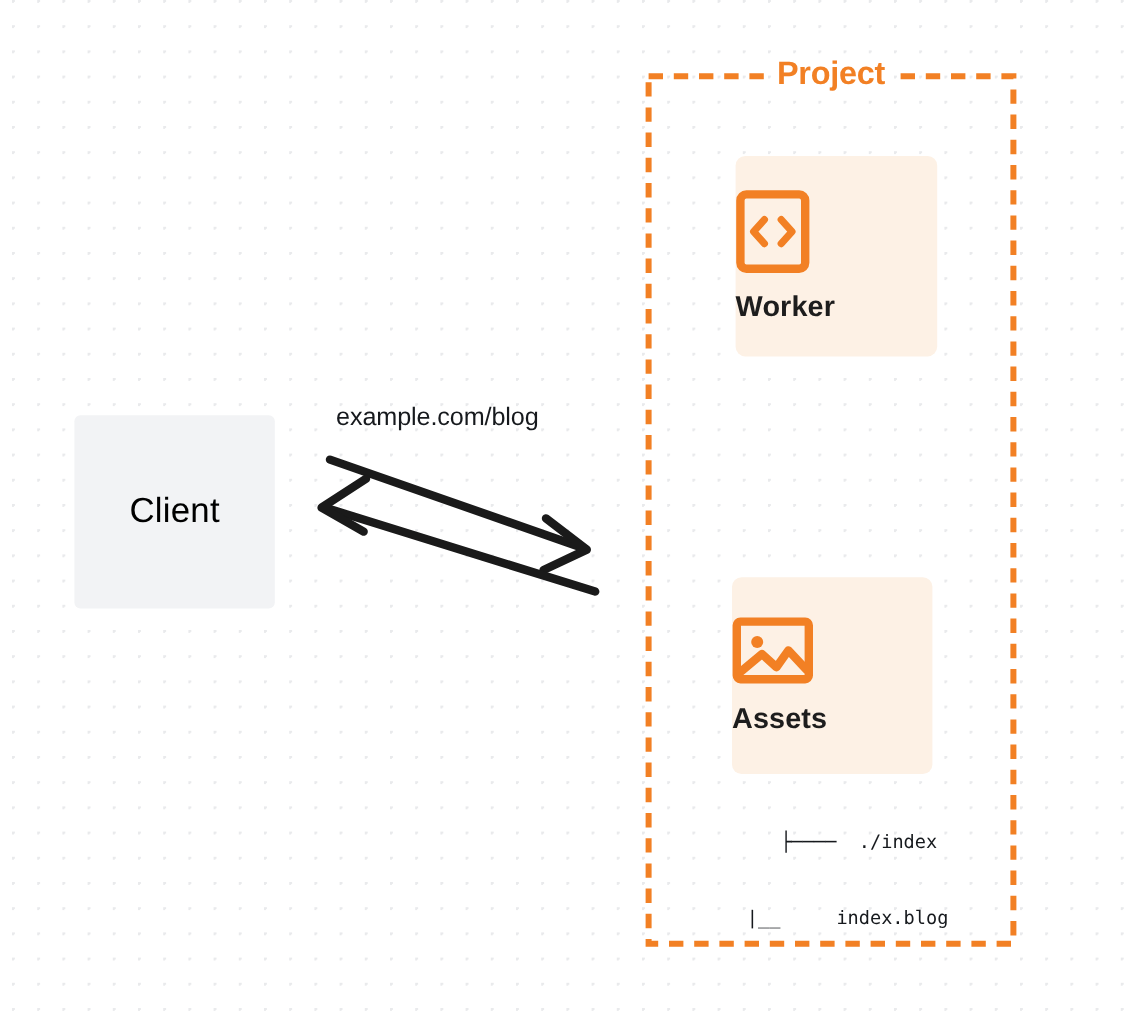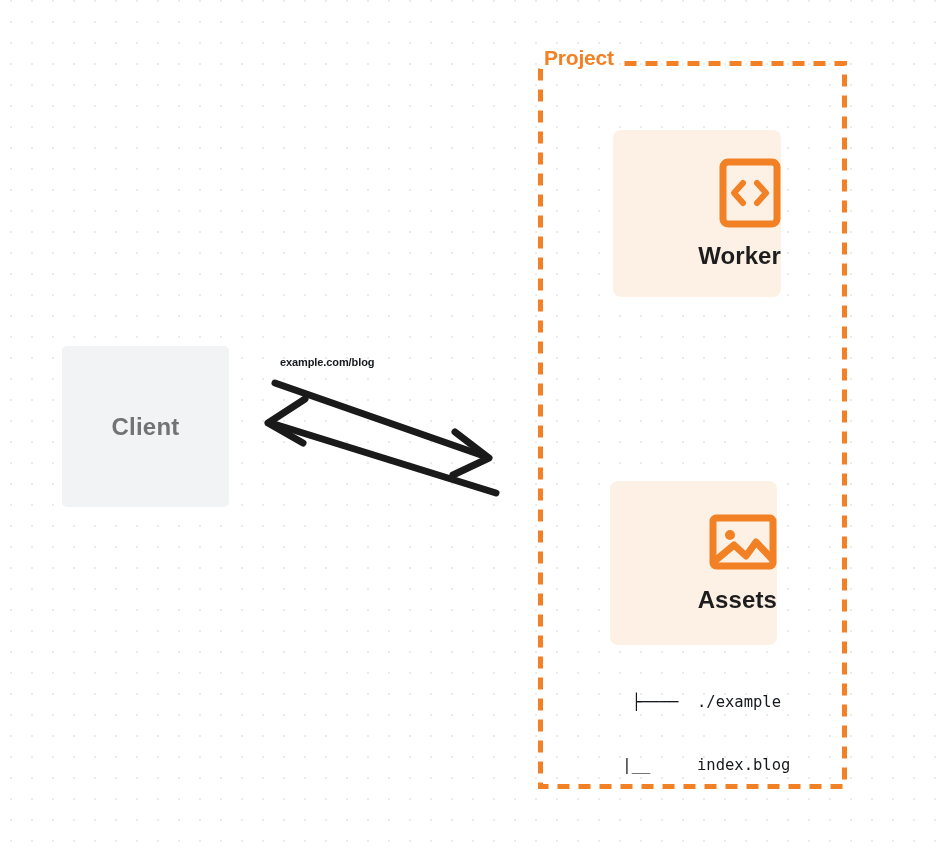--- a/index.html
+++ b/index.html
@@ -33,33 +33,33 @@
     top: 346px;
     width: 167px;
     height: 161px;
     background: #f2f3f5;
     border-radius: 5px;
     display: flex;
     align-items: center;
     justify-content: center;
   }
   .client-label {
-    font-size: 24px;
-    font-weight: bold;
-    color: #737373;
+    font-size: 29px;
+    font-weight: normal;
+    color: #000000;
     letter-spacing: 0.2px;
   }
 
   
   .edge-label {
     position: absolute;
     left: 280px;
-    top: 356px;
-    font-size: 11px;
-    font-weight: bold;
+    top: 336px;
+    font-size: 21px;
+    font-weight: normal;
     color: #16191d;
     letter-spacing: -0.1px;
     white-space: nowrap;
   }
 
   
   #arrows {
     position: absolute;
     left: 0;
     top: 0;
@@ -79,38 +79,39 @@
   .project-box svg {
     position: absolute;
     left: -4px;
     top: -4px;
   }
   .project-title {
     position: absolute;
     left: 0;
     right: 0;
     top: -17px;
-    font-size: 21px;
+    text-align: center;
+    font-size: 27px;
     font-weight: bold;
     color: #f28024;
     letter-spacing: -0.2px;
   }
   .project-title span {
     background: #ffffff;
     padding: 0 4px;
   }
 
   
   .card {
     position: absolute;
     background: #fdf1e5;
     border-radius: 8px;
     display: flex;
     flex-direction: column;
-    align-items: flex-end;
+    align-items: flex-start;
     justify-content: center;
   }
   .card-worker {
     left: 613px;
     top: 130px;
     width: 168px;
     height: 167px;
   }
   .card-assets {
     left: 610px;
@@ -196,18 +197,18 @@
       <svg width="68" height="60" viewBox="0 0 68 60" xmlns="http://www.w3.org/2000/svg">
         <rect x="4" y="6" width="60" height="48" rx="3" ry="3" fill="none" stroke="#f28024" stroke-width="7"></rect>
         <circle cx="21" cy="23" r="5" fill="#f28024"></circle>
         <polyline points="7,48 25,33 37,44 47,30 62,46" fill="none" stroke="#f28024" stroke-width="7" stroke-linecap="round" stroke-linejoin="round"></polyline>
       </svg>
     </div>
     <div class="card-label">Assets</div>
   </div>
 
   <div class="file-tree">
-    <div class="tree-line">├────  ./example</div>
+    <div class="tree-line">├────  ./index</div>
     <div class="tree-line">    |__     index.blog</div>
     
   </div>
 
 </div>
 
 </body></html>

